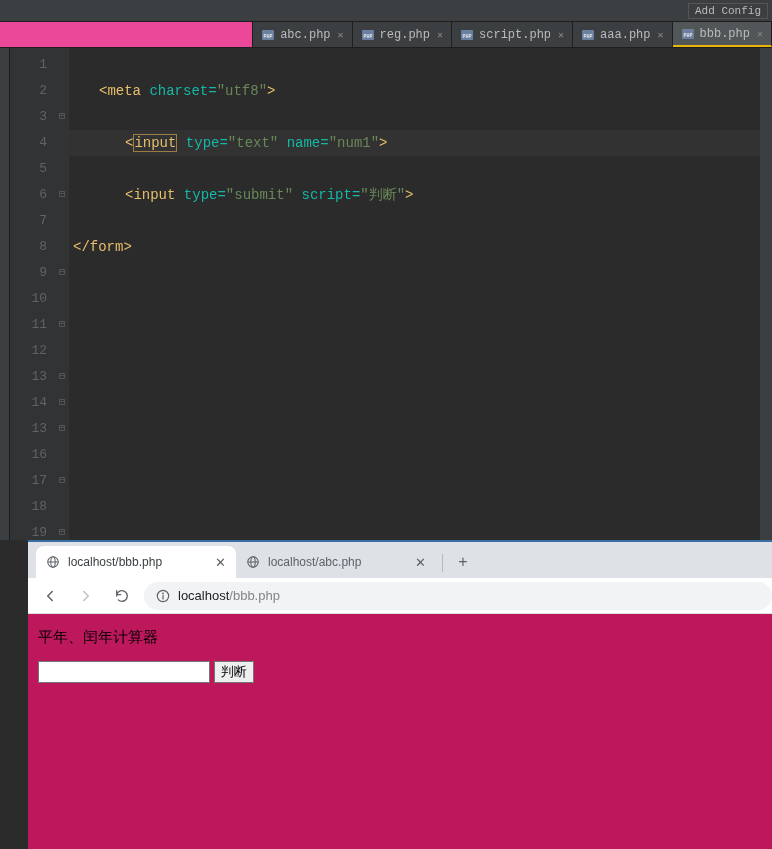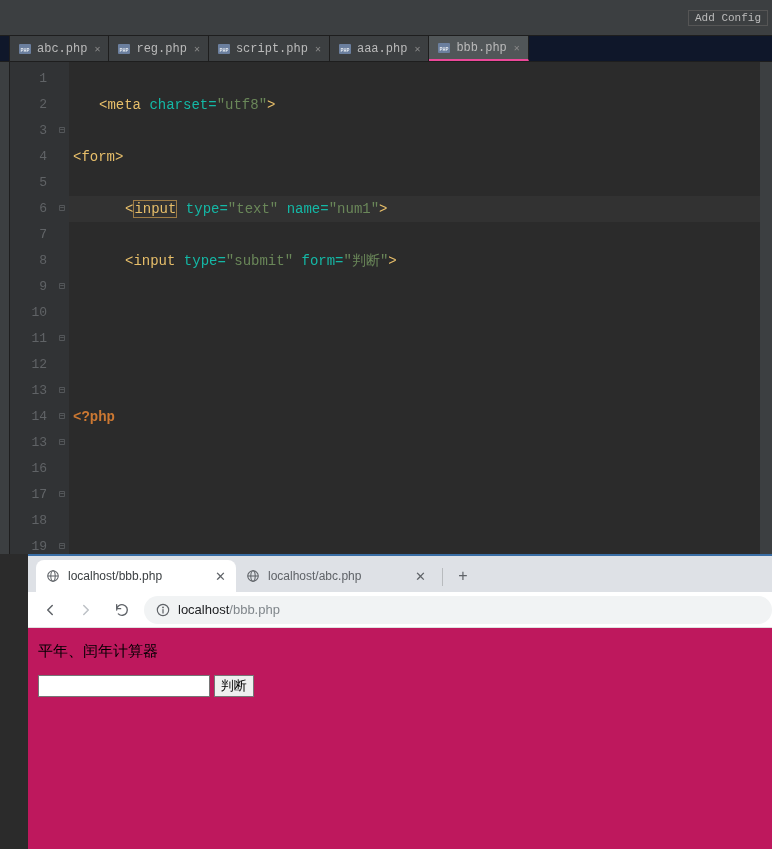--- a/index.html
+++ b/index.html
@@ -1,24 +1,24 @@
 <!DOCTYPE html>
 <html><head>
 <meta charset="utf-8">
 <style>
 * { margin: 0; padding: 0; box-sizing: border-box; }
 body { font-family: Consolas, "Courier New", monospace; font-size: 13px; background: #2b2b2b; color: #a9b7c6; width: 772px; height: 849px; overflow: hidden; }
 
-.ide-header { height: 36px; background: #3c3f41; border-bottom: 1px solid #1e1e1e; display: flex; justify-content: flex-end; align-items: center; padding-right: 4px; }
+.ide-header { height: 22px; background: #3c3f41; border-bottom: 1px solid #1e1e1e; display: flex; justify-content: flex-end; align-items: center; padding-right: 4px; }
 .ide-header-btn { background: #3c3f41; border: 1px solid #555; color: #bbb; font-size: 11px; padding: 1px 6px; cursor: pointer; font-family: inherit; }
 
-.tabs-row { height: 26px; background: #0f172a; display: flex; align-items: stretch; border-bottom: 1px solid #1e1e1e; }
+.tabs-row { height: 26px; background: #ec4899; display: flex; align-items: stretch; border-bottom: 1px solid #1e1e1e; justify-content: flex-end; }
 .left-spacer { width: 10px; border-right: 1px solid #1e1e1e; }
 .tab { display: flex; align-items: center; padding: 0 6px 0 8px; border-right: 1px solid #1e1e1e; background: #3c3f41; cursor: pointer; gap: 5px; }
-.tab.active { background: #515658; border-bottom: 2px solid #ec4899; }
+.tab.active { background: #515658; border-bottom: 2px solid #eab308; }
 .tab-label { color: #bbbbbb; font-size: 12px; }
 .tab-close { color: #888; font-size: 10px; padding: 0 2px; }
 .php-icon { display: inline-flex; width: 14px; height: 14px; }
 
 .editor-area { display: flex; height: 492px; background: #2b2b2b; overflow: hidden; }
 .gutter { width: 45px; background: #313335; text-align: right; padding-right: 8px; color: #606366; font-size: 13px; user-select: none; padding-top: 4px; }
 .gutter div { height: 26px; line-height: 26px; }
 .fold-col { width: 14px; background: #313335; color: #606366; padding-top: 4px; }
 .fold-col div { height: 26px; line-height: 26px; font-size: 10px; text-align: center; }
 .left-handle { width: 10px; background: #3c3f41; border-right: 1px solid #1e1e1e; }
@@ -160,26 +160,25 @@
     <div>⊟</div>
     <div>⊟</div>
     <div></div>
     <div>⊟</div>
     <div></div>
     <div>⊟</div>
   </div>
 
   <div class="code">
 <div class="code-line"><span class="c-tag">&lt;</span><span class="c-tag">meta</span><span class="c-attr"> charset=</span><span class="c-str">"</span><span class="c-str">utf8</span><span class="c-str">"</span><span class="c-tag">&gt;</span></div>
-<div class="code-line" style="padding-left:4px;"><span class="c-tag">&lt;</span><span class="c-tag">form</span><span class="c-tag">&gt;</span></div>
 <div class="code-line hl" style="padding-left:56px;"><span class="c-tag">&lt;</span><span class="c-tag c-input-hl">input</span><span class="c-attr"> type=</span><span class="c-str">"</span><span class="c-str">text</span><span class="c-str">"</span><span class="c-attr"> name=</span><span class="c-str">"</span><span class="c-str">num1</span><span class="c-str">"</span><span class="c-tag">&gt;</span></div>
-<div class="code-line" style="padding-left:56px;"><span class="c-tag">&lt;</span><span class="c-tag">input</span><span class="c-attr"> type=</span><span class="c-str">"</span><span class="c-str">submit</span><span class="c-str">"</span><span class="c-attr"> form=</span><span class="c-str">"</span><span class="c-str">判断</span><span class="c-str">"</span><span class="c-tag">&gt;</span></div>
+<div class="code-line" style="padding-left:56px;"><span class="c-tag">&lt;</span><span class="c-tag">input</span><span class="c-attr"> type=</span><span class="c-str">"</span><span class="c-str">submit</span><span class="c-str">"</span><span class="c-attr"> script=</span><span class="c-str">"</span><span class="c-str">判断</span><span class="c-str">"</span><span class="c-tag">&gt;</span></div>
+<div class="code-line" style="padding-left:4px;"><span class="c-tag">&lt;</span><span class="c-tag">/form</span><span class="c-tag">&gt;</span></div>
 <div class="code-line"></div>
 <div class="code-line"></div>
-<div class="code-line" style="padding-left:4px;"><span class="c-php">&lt;?php</span></div>
 
 
 
 
 
 
 
 
 
 

